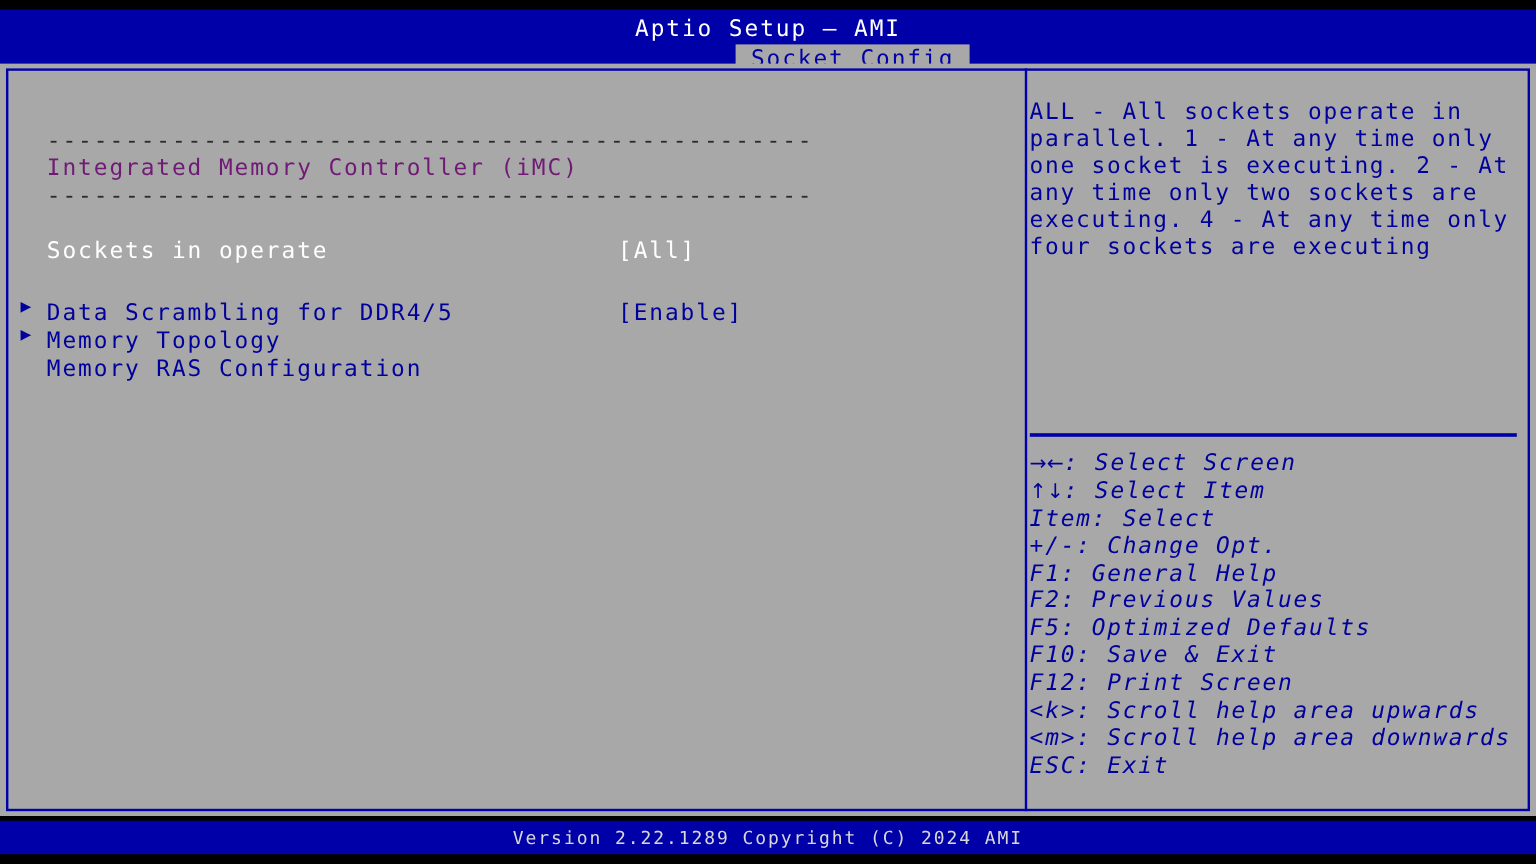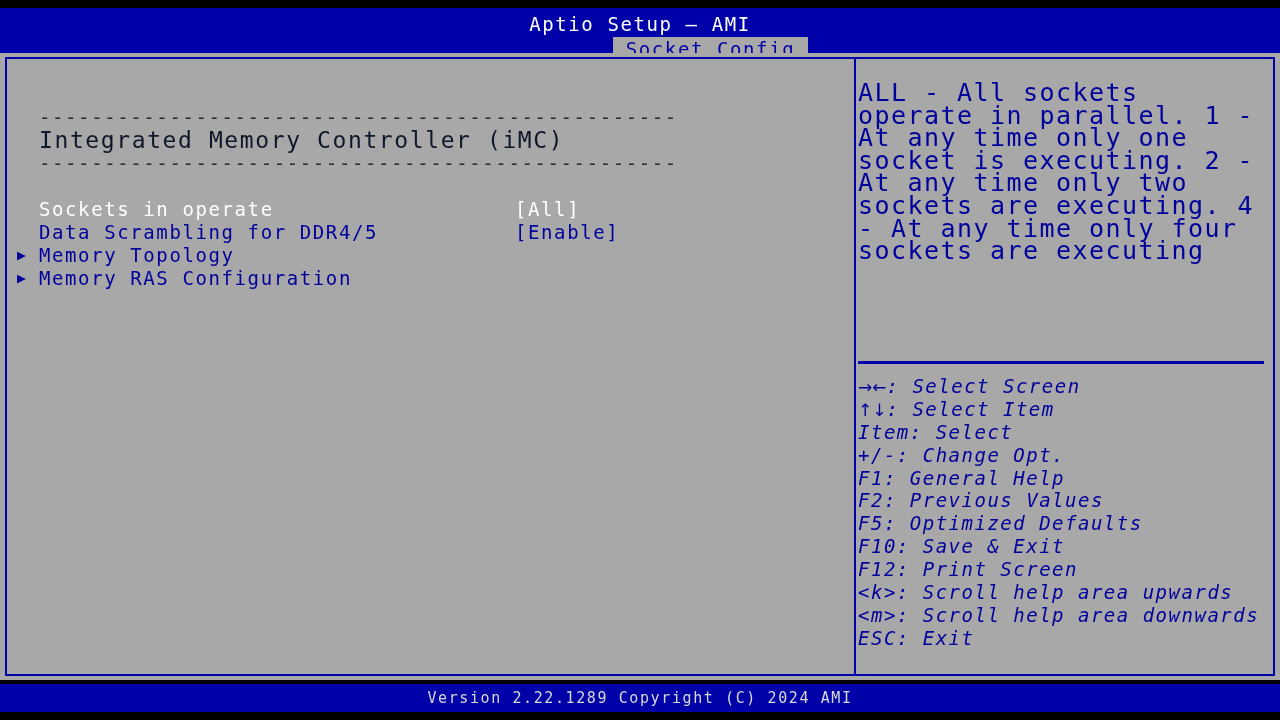--- a/index.html
+++ b/index.html
@@ -51,39 +51,39 @@
   }
   .menurow{
     position:absolute;left:0;width:843px;height:23px;
     font-size:19px;letter-spacing:1.6px;white-space:pre;line-height:23px;
   }
   .dashline{
     position:absolute;left:30px;font-size:19px;letter-spacing:1.6px;
     color:#2b2b2b;white-space:pre;line-height:23px;
   }
   .hdr-title{
-    position:absolute;left:30px;font-size:23px;letter-spacing:1.6px;
-    color:#0f172a;white-space:pre;line-height:23px;
+    position:absolute;left:30px;font-size:19px;letter-spacing:1.6px;
+    color:#701a75;white-space:pre;line-height:23px;
   }
   .m-label{position:absolute;left:30px;top:0;white-space:pre;}
   .m-value{position:absolute;left:506px;top:0;white-space:pre;}
   .m-arrow{
     position:absolute;left:8px;top:0;width:18px;height:23px;
     line-height:23px;font-size:15px;color:#00009c;
   }
-  .c-blue{color:#00009c;}
+  .c-blue{color:#00009c;margin-top:29px;}
   .c-white{color:#ffffff;}
 
   
   .rightpane{
     position:absolute;left:858px;top:8px;width:412px;height:611px;overflow:hidden;
   }
   .helptext{
     position:absolute;left:0px;top:21px;width:406px;
-    color:#00009c;font-size:25px;letter-spacing:1.45px;
+    color:#00009c;font-size:19px;letter-spacing:1.45px;
     line-height:22.6px;white-space:pre-wrap;word-wrap:break-word;
   }
   .hdiv{
     position:absolute;left:0px;top:300px;width:406px;height:3px;background:#0000a8;
   }
   .keylist{
     position:absolute;left:0px;top:314px;width:410px;
     color:#00009c;font-size:19px;letter-spacing:1.5px;line-height:22.9px;
   }
   .keyrow{white-space:pre;height:22.9px;font-style:italic;}

